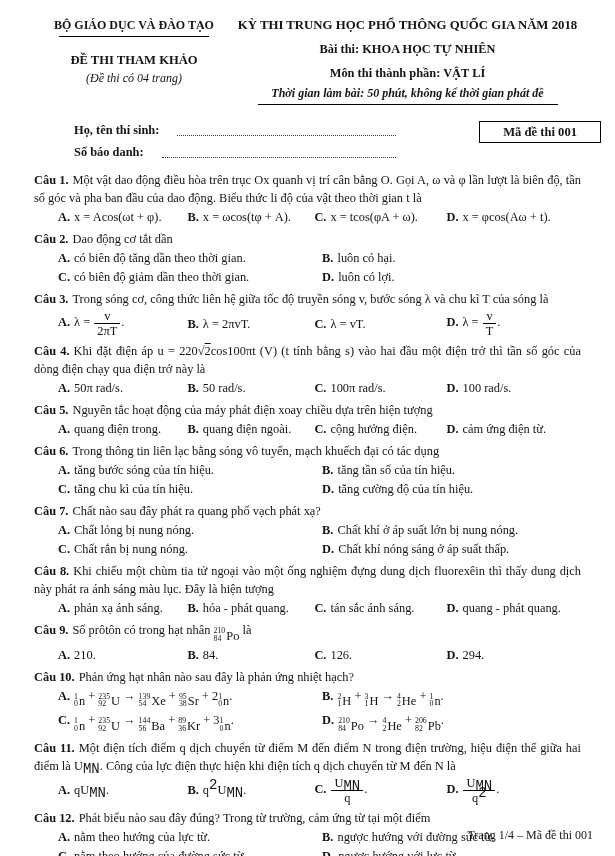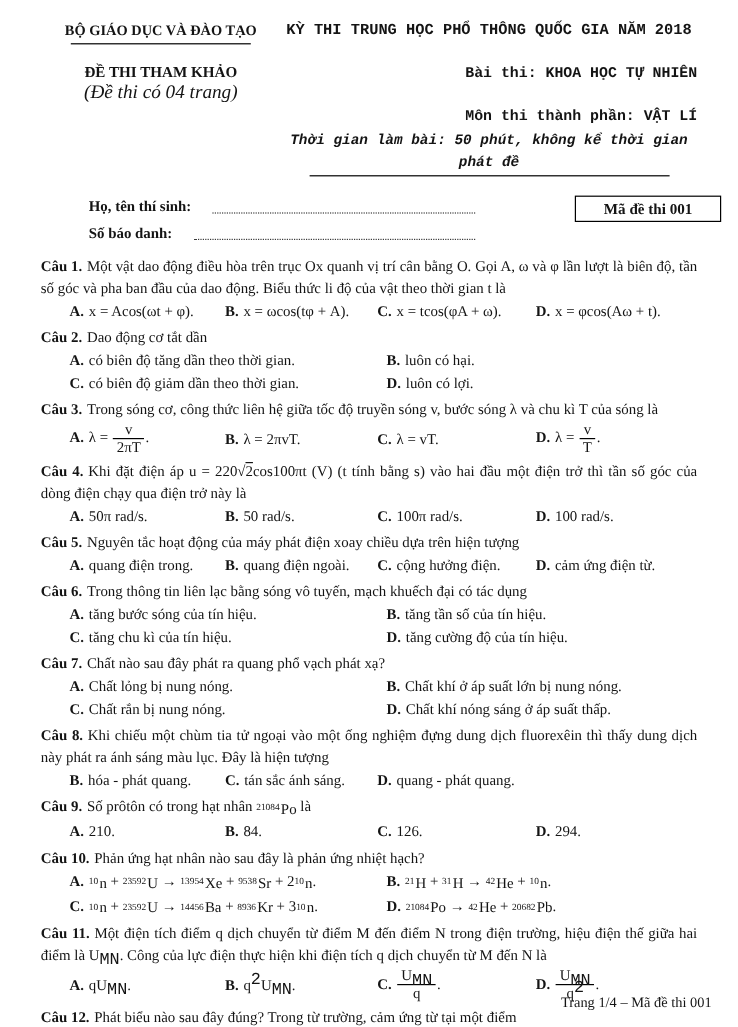--- a/index.html
+++ b/index.html
@@ -11,27 +11,27 @@
     font-family: "Liberation Serif", "DejaVu Serif", serif;
     font-size: 12.4px;
     line-height: 18px;
     overflow: hidden;
   }
   .page { position: relative; width: 615px; height: 856px; padding: 16px 34px 0 34px; }
 
   
   .header { display: flex; }
   .header-left { width: 200px; text-align: center; flex-shrink: 0; }
-  .header-right { flex: 1; text-align: center; font-family: Liberation Mono, monospace; }
+  .header-right { flex: 1; text-align: center; }
   .ministry { font-weight: bold; font-size: 12px; white-space: nowrap; }
   .rule-left { width: 150px; border-bottom: 1.4px solid #000; margin: 2px auto 14px; }
   .exam-title { font-weight: bold; font-size: 12.6px; }
-  .page-note { font-style: italic; font-size: 16px; }
+  .page-note { font-style: italic; font-size: 12px; }
   .session { font-weight: bold; font-size: 12.8px; white-space: nowrap; }
-  .hline { font-weight: bold; font-size: 12.4px; margin-top: 18px; text-align: right; }
+  .hline { font-weight: bold; font-size: 12.4px; margin-top: 6px; }
   .duration { font-style: italic; font-weight: 600; font-size: 12px; margin-top: 2px; }
   .rule-right { width: 300px; border-bottom: 1.4px solid #000; margin: 2px auto 0; }
 
   
   .candidate { position: relative; margin-top: 16px; margin-left: 40px; height: 46px; }
   .cand-row { display: flex; width: 322px; align-items: flex-end; margin-bottom: 4px; }
   .cand-label { font-weight: bold; white-space: nowrap; margin-right: 18px; }
   .dots { flex: 1; border-bottom: 1.6px dotted #3a3a3a; margin-bottom: 3px; }
   .exam-code-box {
     position: absolute; top: 0; right: -20px;
@@ -49,21 +49,21 @@
   .options.grid2 { display: grid; grid-template-columns: 1.02fr 1fr; align-items: center; row-gap: 1px; }
   .opt { white-space: nowrap; }
   .okey { font-weight: bold; margin-right: 4px; }
 
   
   sup, sub { font-size: 14px; line-height: 0; font-family: Liberation Mono, monospace; }
   .frac { display: inline-flex; flex-direction: column; text-align: center; vertical-align: middle; margin: 0 1px; }
   .frac .num { line-height: 14px; padding: 0 3px; border-bottom: 1.1px solid #000; }
   .frac .den { line-height: 14px; padding: 0 3px; }
   .nuc { display: inline-flex; align-items: center; white-space: nowrap; }
-  .nuc .pre { display: inline-flex; flex-direction: row; align-items: flex-start; font-size: 7.8px; line-height: 7.6px; margin-right: 1px; position: relative; top: -1px; }
+  .nuc .pre { display: inline-flex; flex-direction: column; align-items: flex-start; font-size: 7.8px; line-height: 7.6px; margin-right: 1px; position: relative; top: -1px; }
   .sqrt-arg { text-decoration: overline; }
 
   
   .footer { position: absolute; right: 22px; bottom: 12px; font-size: 12px; text-align: center; }
 </style>
 </head>
 <body>
 
 <div class="page">
 
@@ -169,20 +169,21 @@
         <div class="opt"><b class="okey">A.</b><span>Chất lỏng bị nung nóng.</span></div>
         <div class="opt"><b class="okey">B.</b><span>Chất khí ở áp suất lớn bị nung nóng.</span></div>
         <div class="opt"><b class="okey">C.</b><span>Chất rắn bị nung nóng.</span></div>
         <div class="opt"><b class="okey">D.</b><span>Chất khí nóng sáng ở áp suất thấp.</span></div>
       </div>
     </div>
 
     <div class="question">
       <div class="q-text"><b class="q-label">Câu 8.</b><span>Khi chiếu một chùm tia tử ngoại vào một ống nghiệm đựng dung dịch fluorexêin thì thấy dung dịch này phát ra ánh sáng màu lục. Đây là hiện tượng</span></div>
       <div class="options row4">
+        <div class="opt"><b class="okey">A.</b><span>phản xạ ánh sáng.</span></div>
         <div class="opt"><b class="okey">B.</b><span>hóa - phát quang.</span></div>
         <div class="opt"><b class="okey">C.</b><span>tán sắc ánh sáng.</span></div>
         <div class="opt"><b class="okey">D.</b><span>quang - phát quang.</span></div>
       </div>
     </div>
 
     <div class="question">
       <div class="q-text"><b class="q-label">Câu 9.</b><span>Số prôtôn có trong hạt nhân <span class="nuc">
               <span class="pre">
                 <span>210</span>

